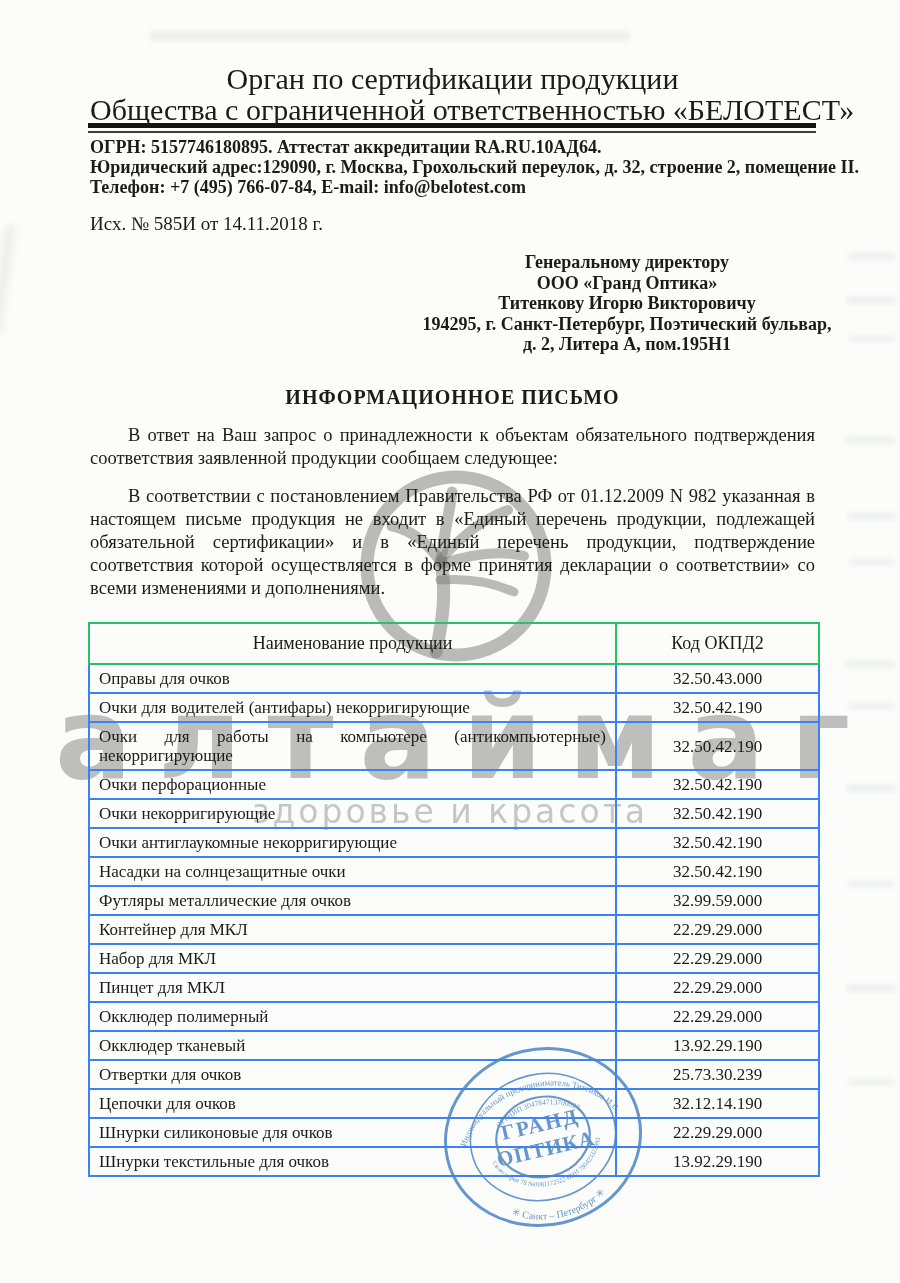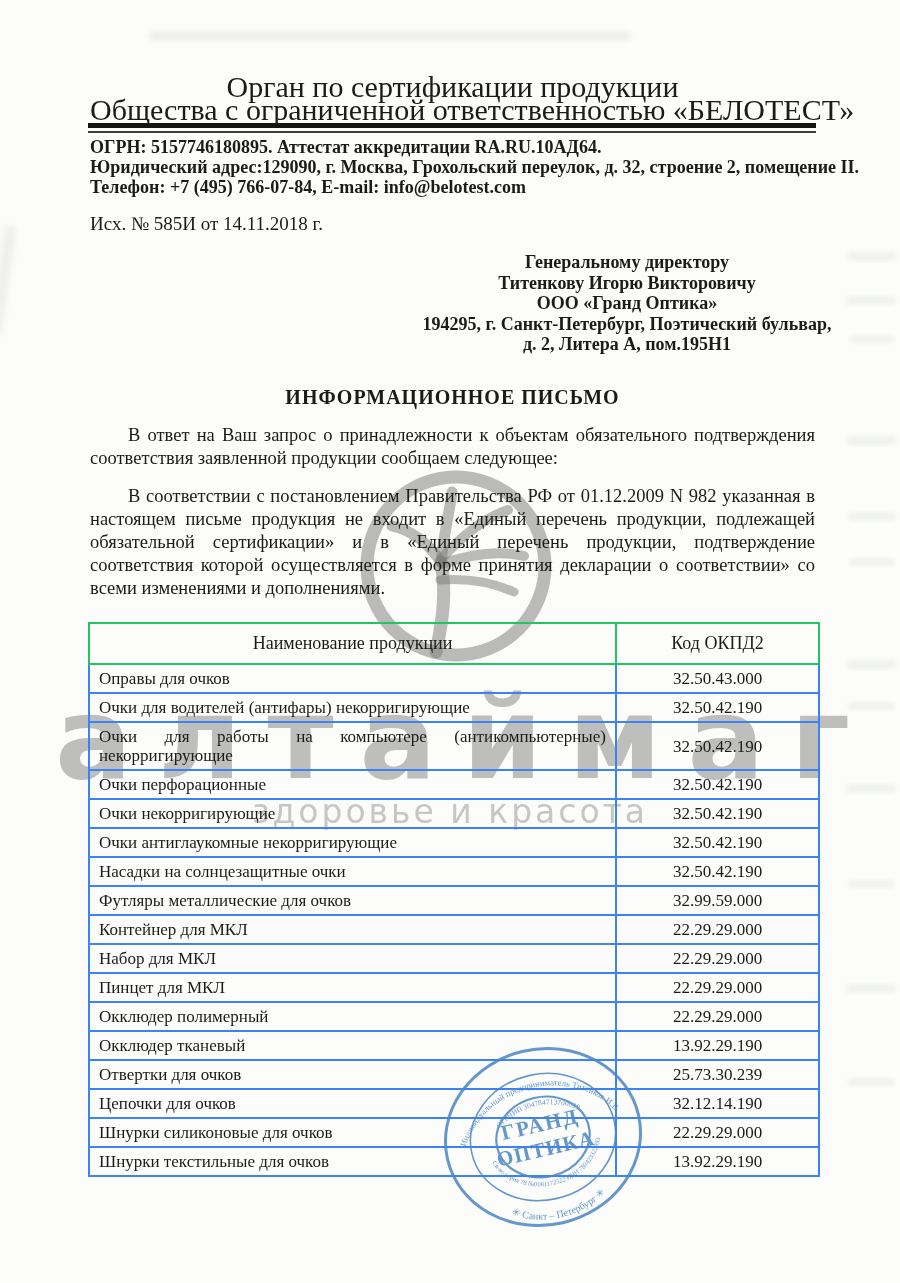--- a/index.html
+++ b/index.html
@@ -81,34 +81,34 @@
 <div class="abs ghost" style="left:846px;top:436px;width:50px;height:9px;"></div>
 <div class="abs ghost" style="left:848px;top:512px;width:48px;height:9px;"></div>
 <div class="abs ghost" style="left:850px;top:558px;width:44px;height:8px;"></div>
 <div class="abs ghost" style="left:846px;top:660px;width:50px;height:9px;"></div>
 <div class="abs ghost" style="left:848px;top:702px;width:46px;height:8px;"></div>
 <div class="abs ghost" style="left:846px;top:784px;width:50px;height:9px;"></div>
 <div class="abs ghost" style="left:848px;top:880px;width:46px;height:8px;"></div>
 <div class="abs ghost" style="left:846px;top:984px;width:50px;height:9px;"></div>
 <div class="abs ghost" style="left:848px;top:1078px;width:46px;height:8px;"></div>
 
-<div class="abs org-line" style="top:70px;">Орган по сертификации продукции</div>
+<div class="abs org-line" style="top:62px;">Орган по сертификации продукции</div>
 <div class="abs org-line" style="top:93px;">Общества с ограниченной ответственностью «БЕЛОТЕСТ»</div>
 <div class="abs rule-thick" style="top:123px;"></div>
 <div class="abs rule-thin" style="top:131px;"></div>
 <div class="abs contact" style="top:137px;">ОГРН: 5157746180895. Аттестат аккредитации RA.RU.10АД64.</div>
 <div class="abs contact" style="top:157px;">Юридический адрес:129090, г. Москва, Грохольский переулок, д. 32, строение 2, помещение II.</div>
 <div class="abs contact" style="top:177px;">Телефон: +7 (495) 766-07-84, E-mail: info@belotest.com</div>
 
 <div class="abs ref-line" style="top:213px;">Исх. № 585И от 14.11.2018 г.</div>
 
 <div class="abs addressee" style="top:252px;">
   <div>Генеральному директору</div>
+  <div>ООО «Гранд Оптика»</div>
   <div>Титенкову Игорю Викторовичу</div>
-  <div>ООО «Гранд Оптика»</div>
   <div>194295, г. Санкт-Петербург, Поэтический бульвар,</div>
   <div>д. 2, Литера А, пом.195Н1</div>
 </div>
 
 <div class="abs doc-title" style="top:386px;">ИНФОРМАЦИОННОЕ ПИСЬМО</div>
 <div class="abs para" style="top:424px;">В ответ на Ваш запрос о принадлежности к объектам обязательного подтверждения соответствия заявленной продукции сообщаем следующее:</div>
 <div class="abs para" style="top:485px;">В соответствии с постановлением Правительства РФ от 01.12.2009 N 982 указанная в настоящем письме продукция не входит в «Единый перечень продукции, подлежащей обязательной сертификации» и в «Единый перечень продукции, подтверждение соответствия которой осуществляется в форме принятия декларации о соответствии» со всеми изменениями и дополнениями.</div>
 
 <table class="products">
   <colgroup>

